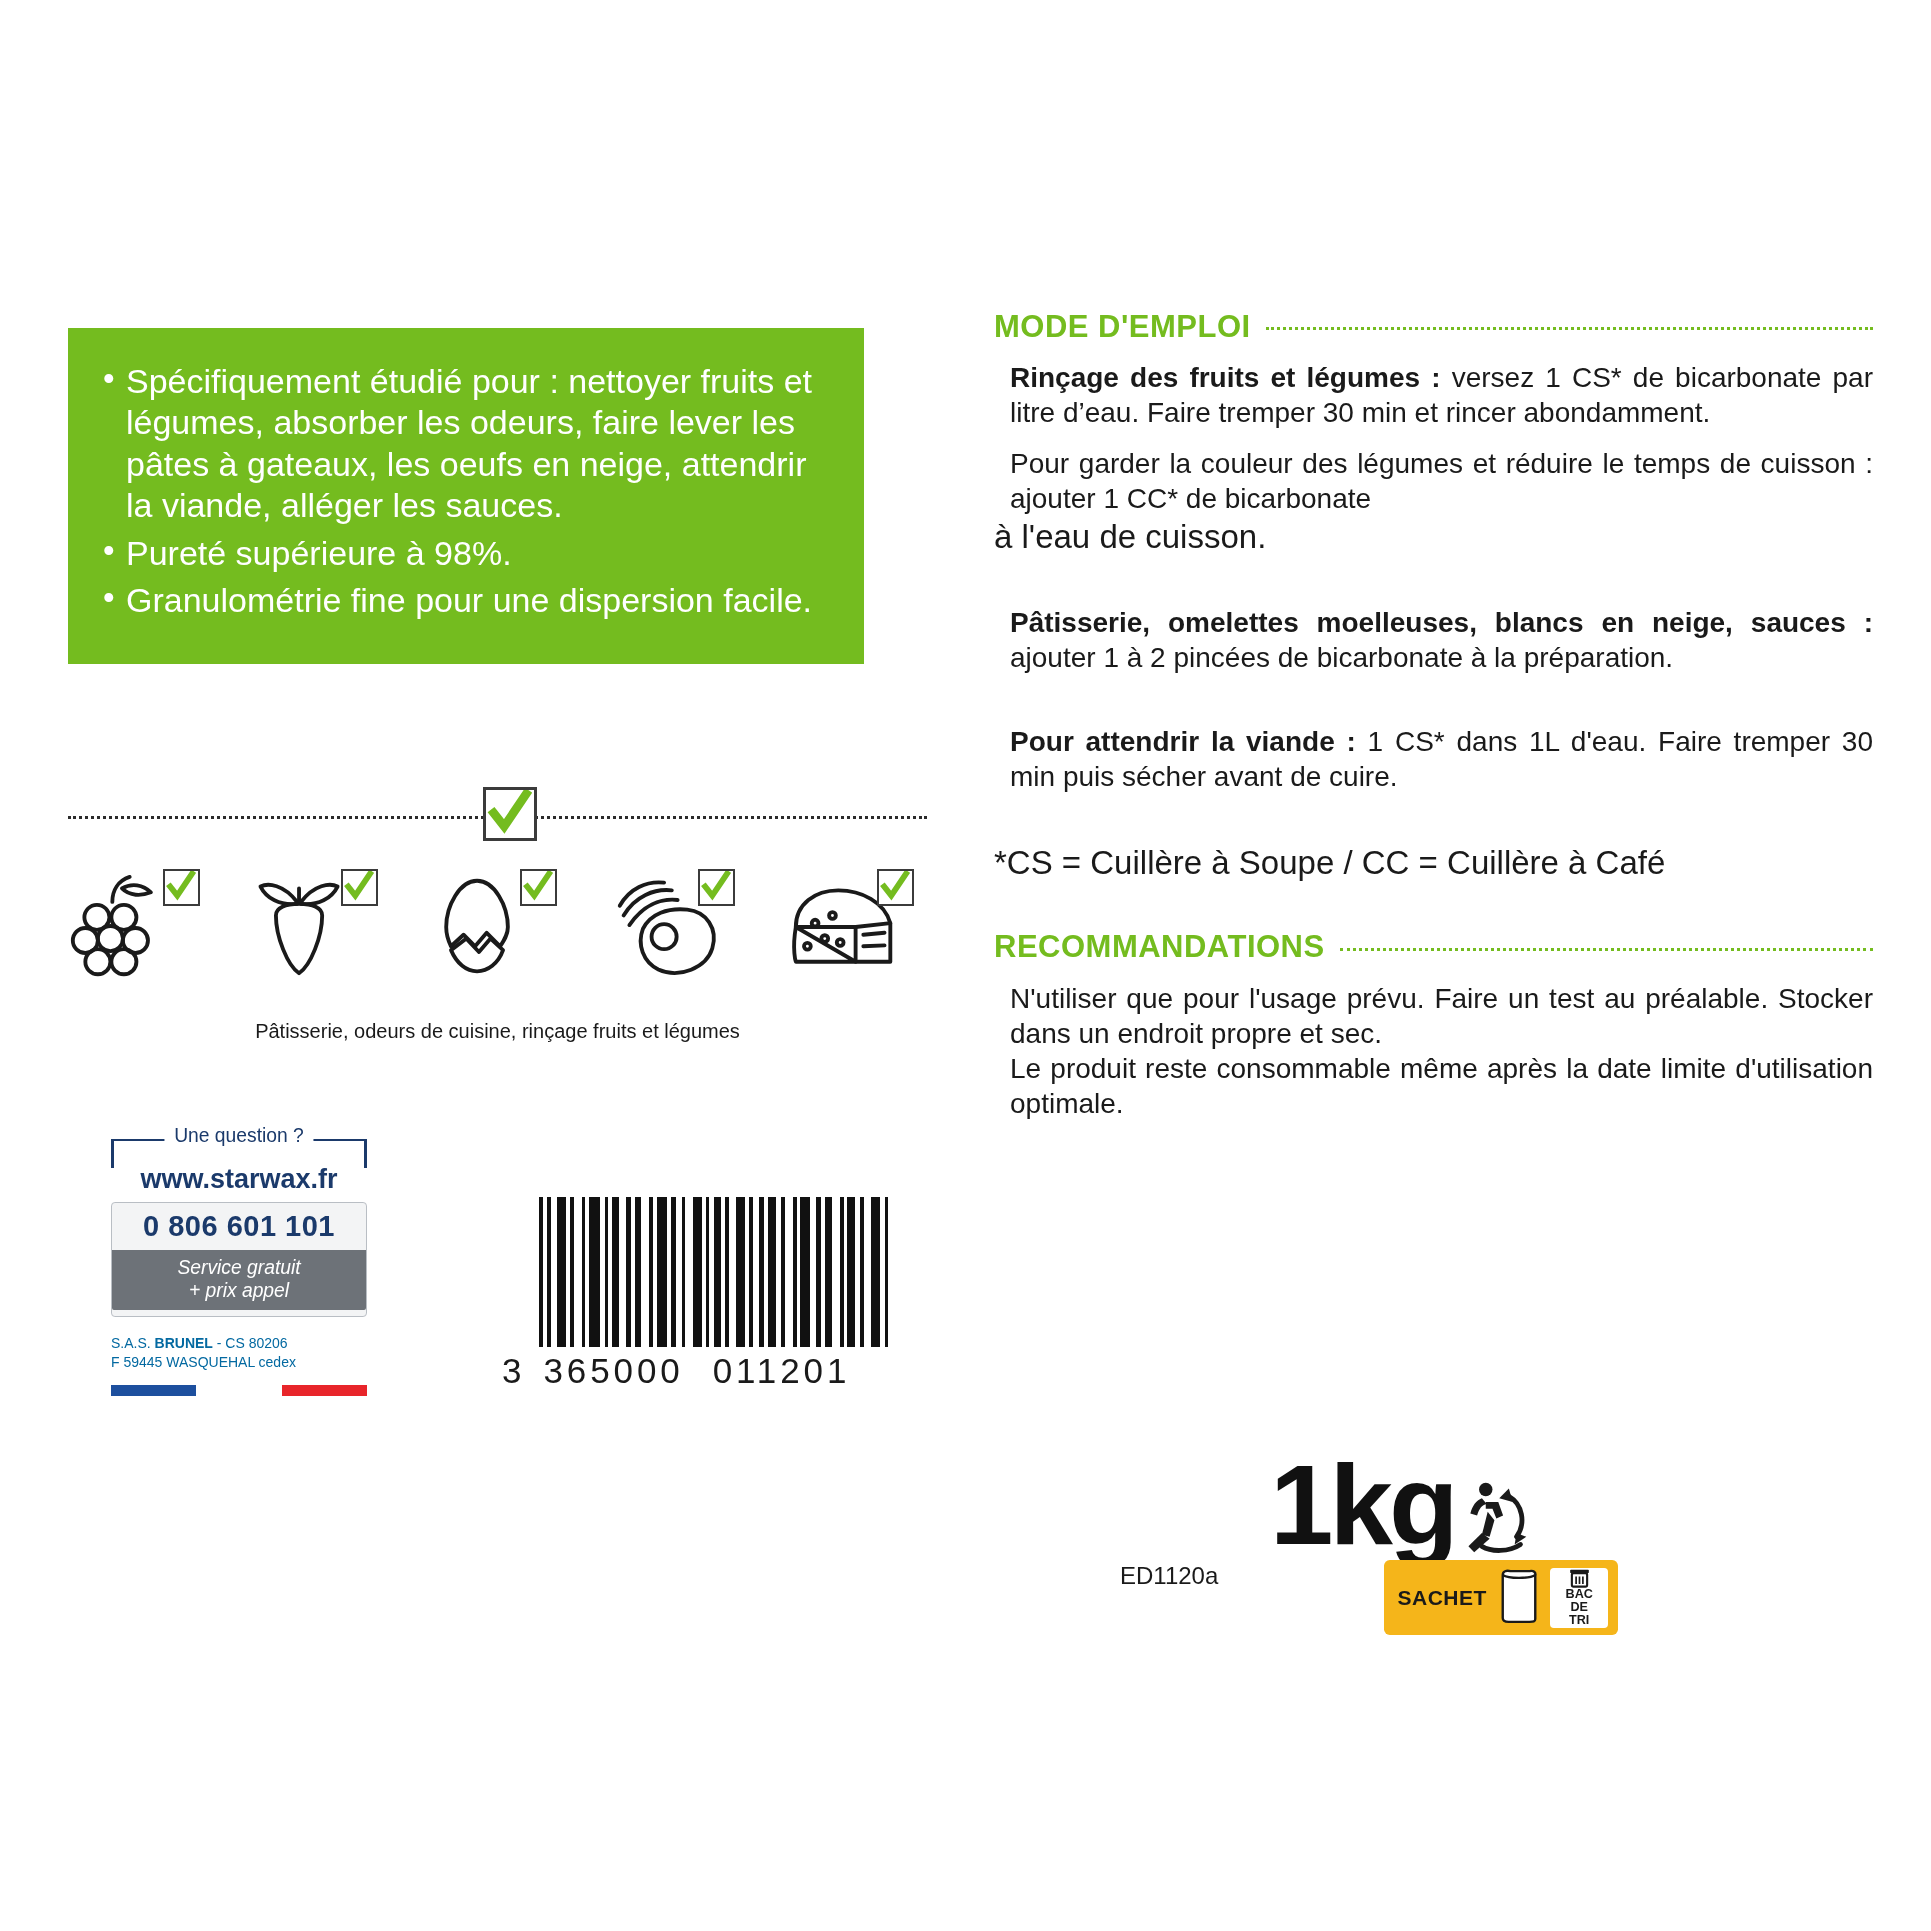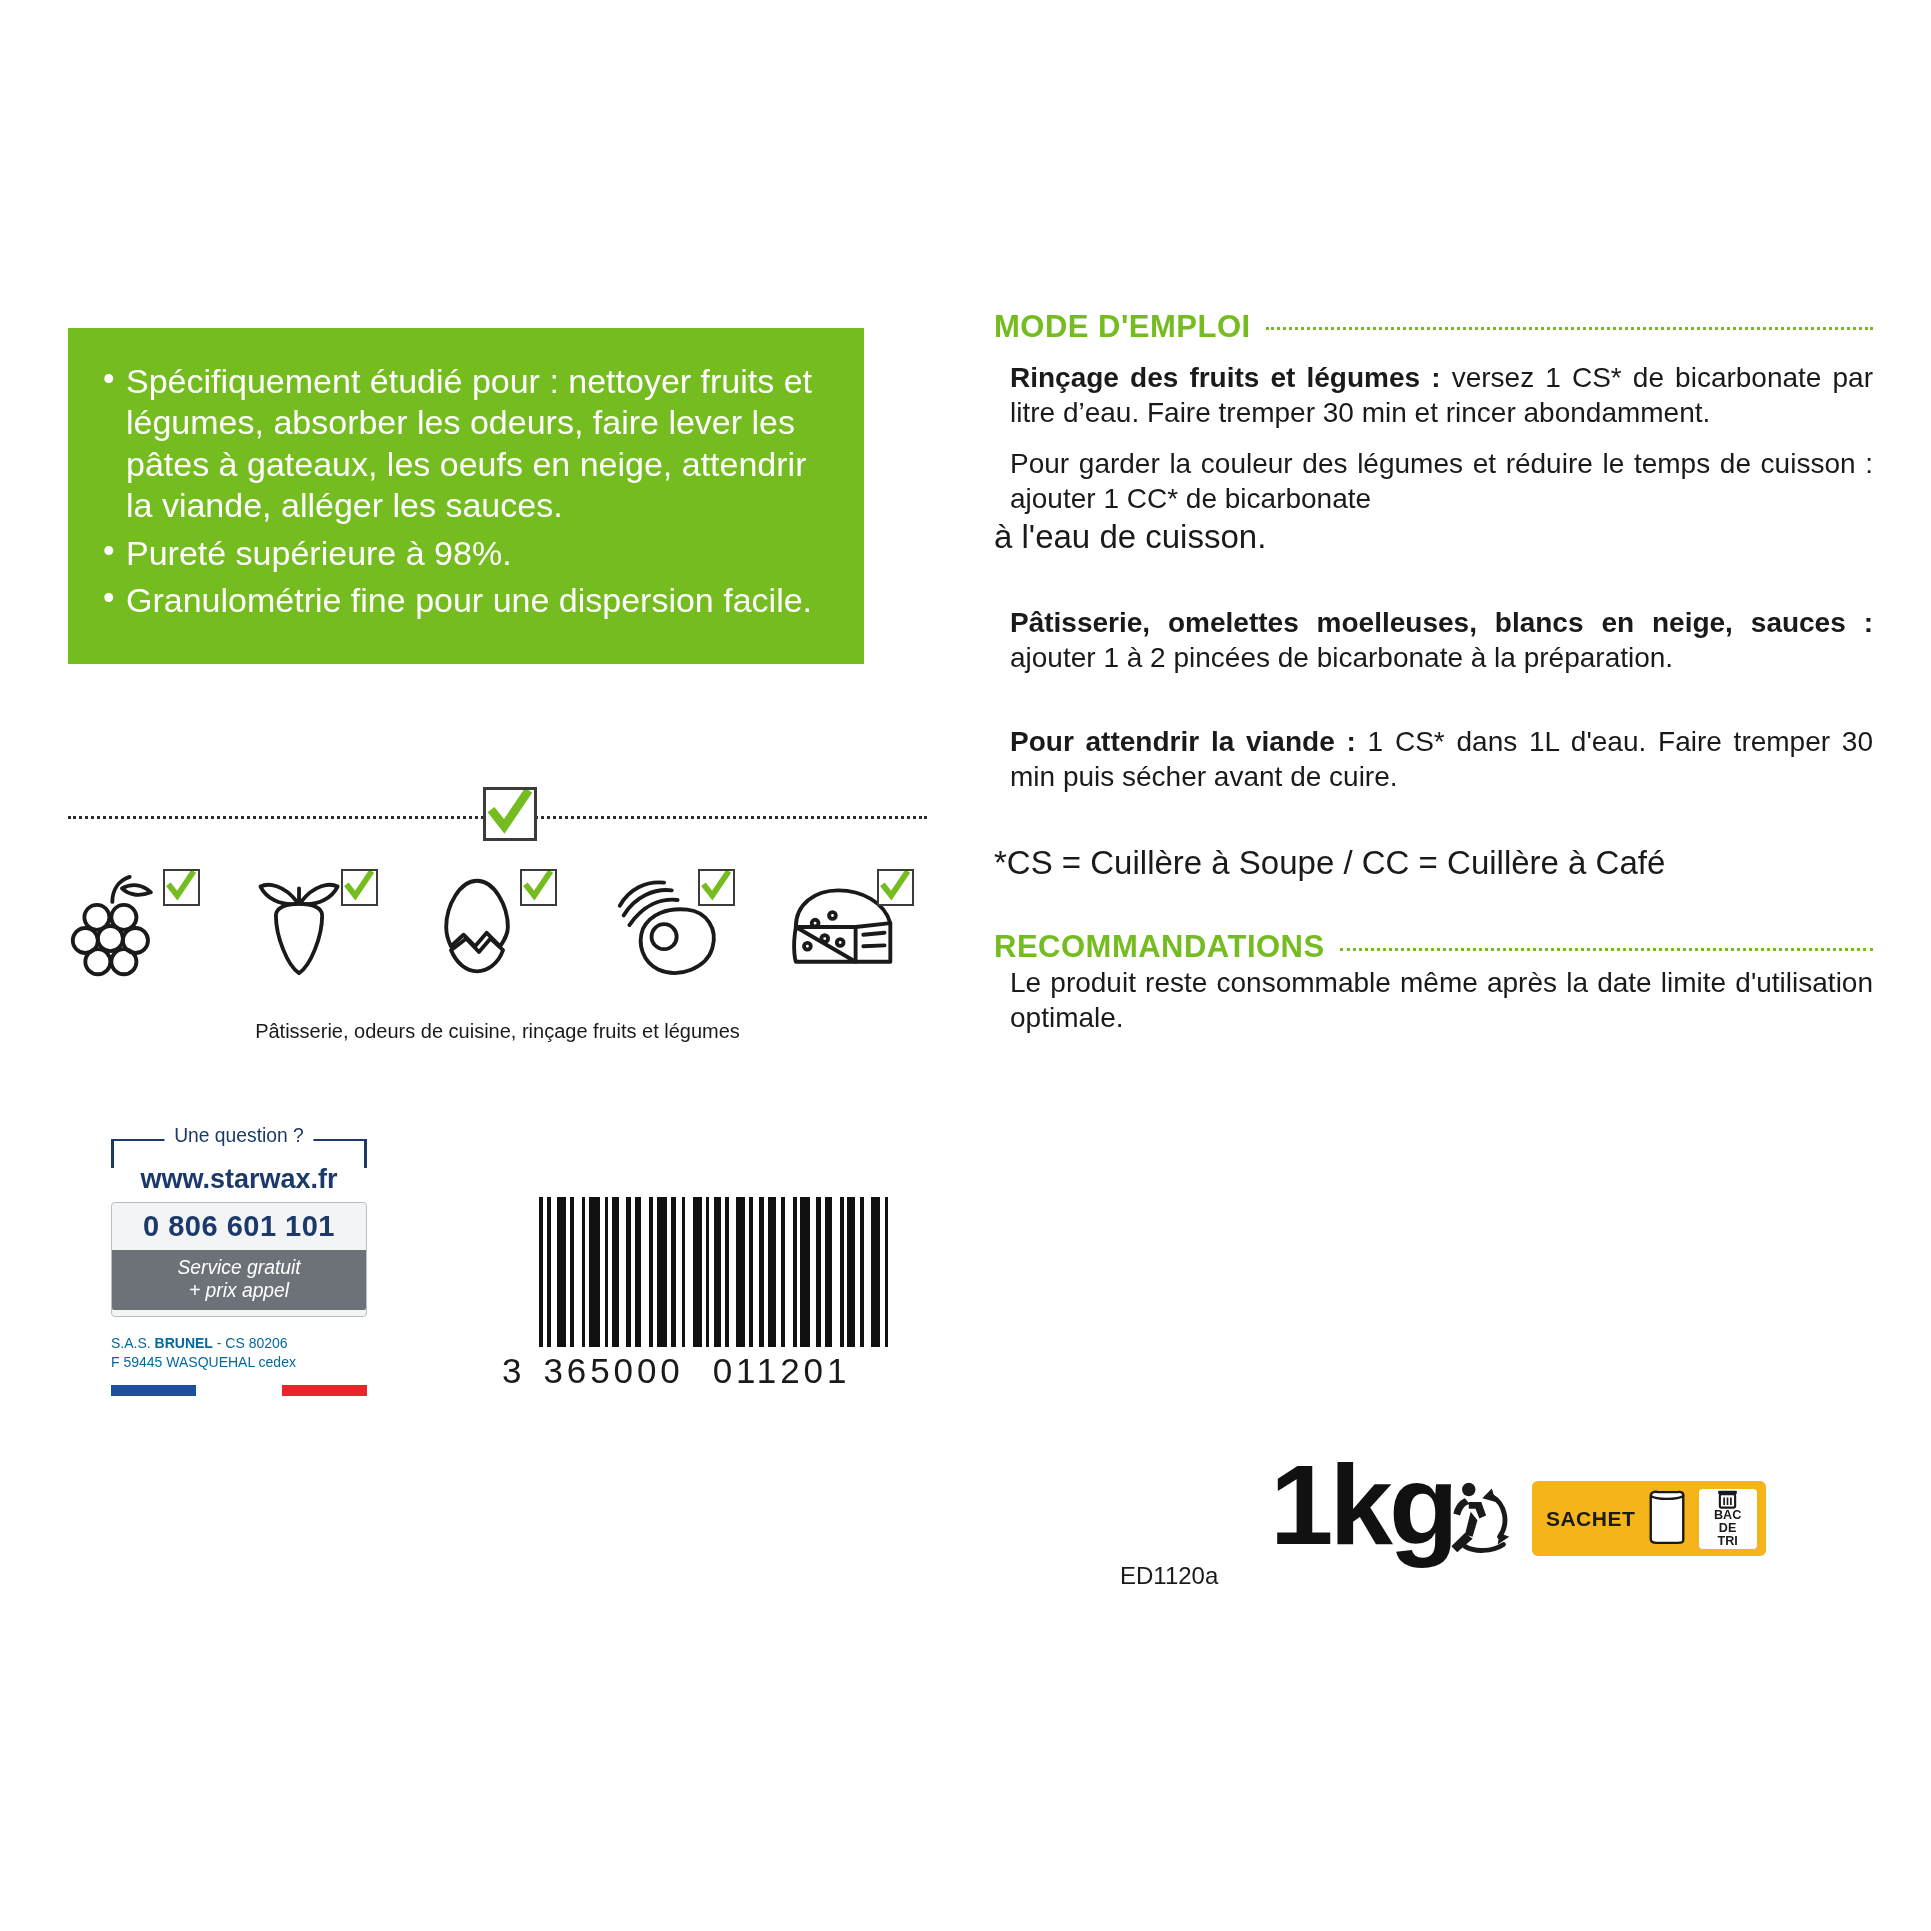--- a/index.html
+++ b/index.html
@@ -298,24 +298,25 @@
     top: 0;
     font-size: 114px;
     font-weight: bold;
     letter-spacing: -3.9px;
     line-height: 1;
     color: #111111;
   }
 
   .recycle-block {
     position: absolute;
-    left: 1436px;
+    left: 1384px;
     top: 1477px;
     display: flex;
     align-items: center;
+    flex-direction: column;
   }
   .triman { margin-right: 17.4px; }
   .sachet-badge {
     display: flex;
     align-items: center;
     background: #f5b51a;
     border-radius: 5.8px;
     height: 75px;
     padding: 0 9.7px 0 13.5px;
   }
@@ -606,20 +607,21 @@
 
     <div class="plain">*CS = Cuillère à Soupe / CC = Cuillère à Café</div>
 
     <div style="height:46px"></div>
 
     <div class="sec-head">
       <span>RECOMMANDATIONS</span>
       <span class="line"></span>
     </div>
 
+    <div class="body-txt">N'utiliser que pour l'usage prévu. Faire un test au préalable. Stocker dans un endroit propre et sec.</div>
     <div class="body-txt" style="margin-top:0">Le produit reste consommable même après la date limite d'utilisation optimale.</div>
   </div>
 
   <div class="weight-block">
     <div class="weight-code">ED1120a</div>
     <div class="weight-val">1kg</div>
   </div>
 
   <div class="recycle-block">
     <div class="triman">

